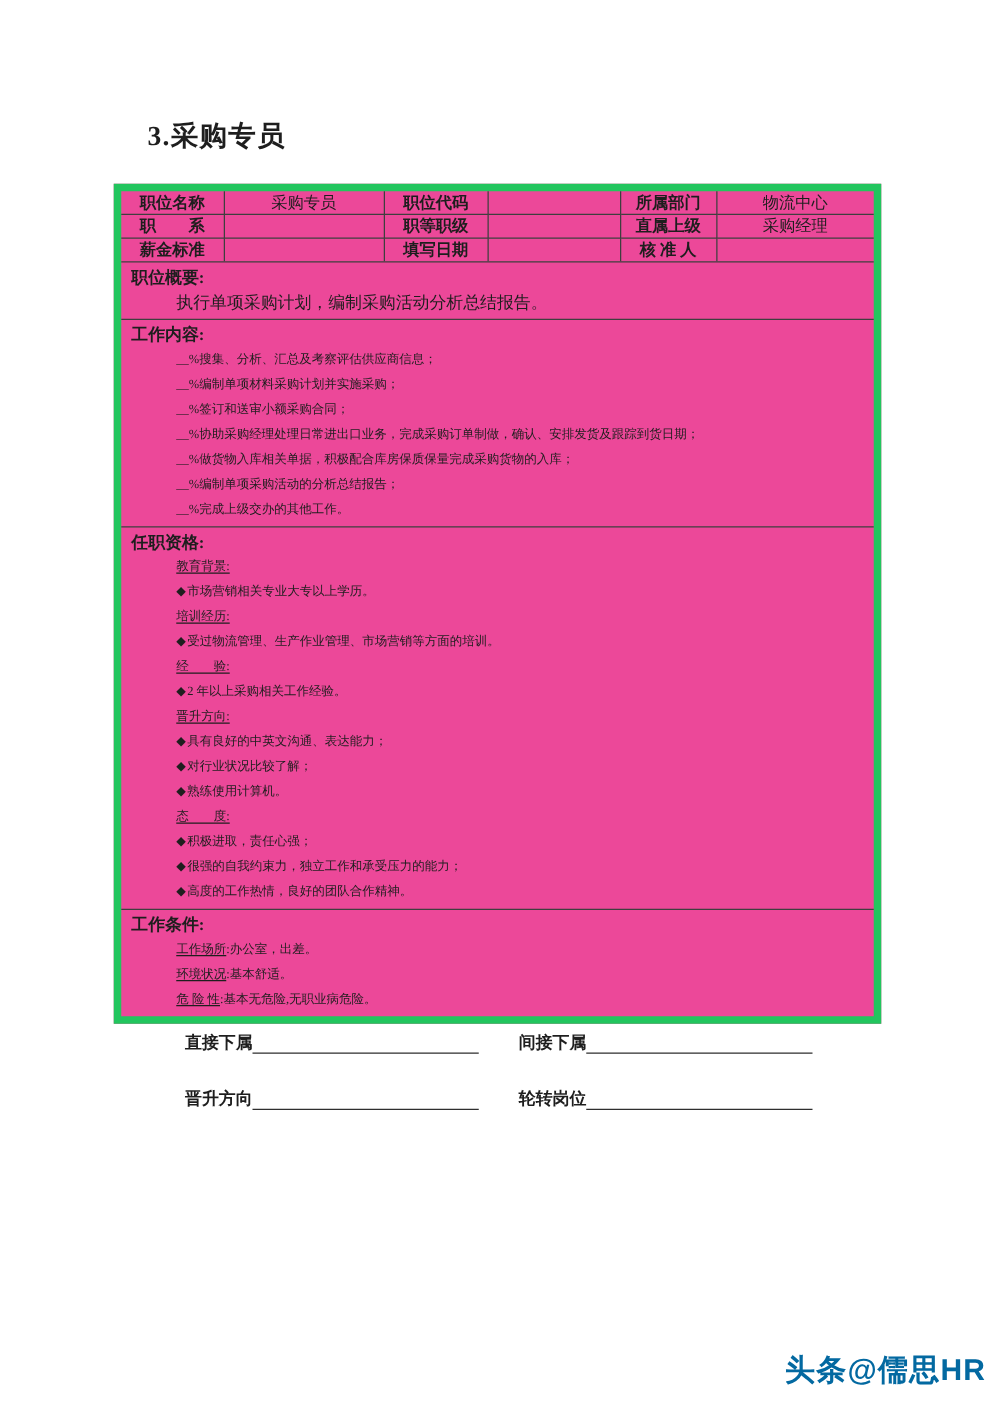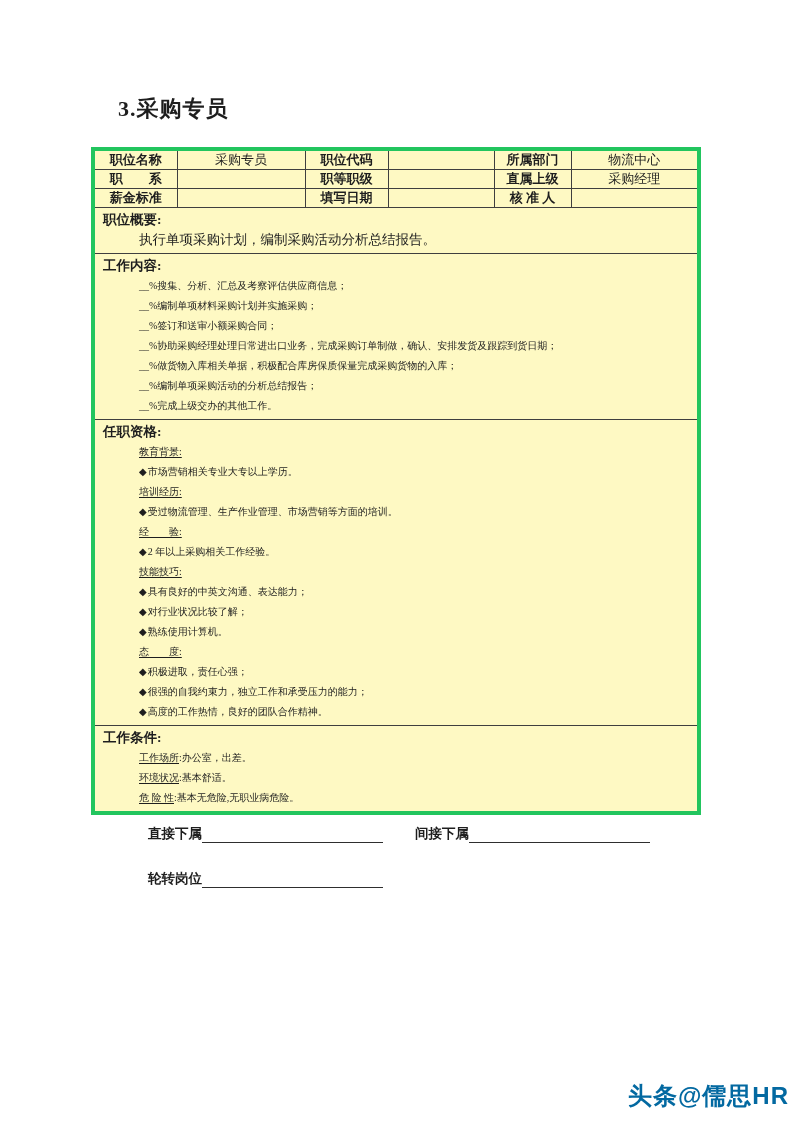--- a/index.html
+++ b/index.html
@@ -16,22 +16,22 @@
     left: 118px; top: 94px;
     margin: 0;
     font-size: 22px;
     font-weight: bold;
     letter-spacing: 1px;
   }
   .form-box {
     position: absolute;
     left: 91px; top: 147px;
     width: 602px;
-    border: 4px solid #22c55e;
-    background: #fef9c3;
+    border: 6px solid #22c55e;
+    background: #ec4899;
   }
   table.head-table {
     width: 100%;
     border-collapse: collapse;
     table-layout: fixed;
   }
   table.head-table td {
     border: 1px solid #3f3f3f;
     height: 18px;
     line-height: 18px;
@@ -161,21 +161,21 @@
 
     <div class="item"><span class="ul pre">教育背景:</span></div>
     <div class="item"><span class="bullet">◆</span><span>市场营销相关专业大专以上学历。</span></div>
 
     <div class="item"><span class="ul pre">培训经历:</span></div>
     <div class="item"><span class="bullet">◆</span><span>受过物流管理、生产作业管理、市场营销等方面的培训。</span></div>
 
     <div class="item"><span class="ul pre">经　　验:</span></div>
     <div class="item"><span class="bullet">◆</span><span>2 年以上采购相关工作经验。</span></div>
 
-    <div class="item"><span class="ul pre">技能技巧:</span></div>
+    <div class="item"><span class="ul pre">晋升方向:</span></div>
     <div class="item"><span class="bullet">◆</span><span>具有良好的中英文沟通、表达能力；</span></div>
     <div class="item"><span class="bullet">◆</span><span>对行业状况比较了解；</span></div>
     <div class="item"><span class="bullet">◆</span><span>熟练使用计算机。</span></div>
 
     <div class="item"><span class="ul pre">态　　度:</span></div>
     <div class="item"><span class="bullet">◆</span><span>积极进取，责任心强；</span></div>
     <div class="item"><span class="bullet">◆</span><span>很强的自我约束力，独立工作和承受压力的能力；</span></div>
     <div class="item"><span class="bullet">◆</span><span>高度的工作热情，良好的团队合作精神。</span></div>
   </div>
 
@@ -191,18 +191,22 @@
 <div class="footer-fields">
   <div class="ff">
     <span class="ff-label">直接下属</span>
       <span class="ff-line"></span>
   </div>
   <div class="ff">
     <span class="ff-label">间接下属</span>
       <span class="ff-line"></span>
   </div>
   <div class="ff">
+    <span class="ff-label">晋升方向</span>
+      <span class="ff-line"></span>
+  </div>
+  <div class="ff">
     <span class="ff-label">轮转岗位</span>
       <span class="ff-line"></span>
   </div>
 </div>
 
 <div class="watermark">头条@儒思HR</div>
 
 </body></html>

